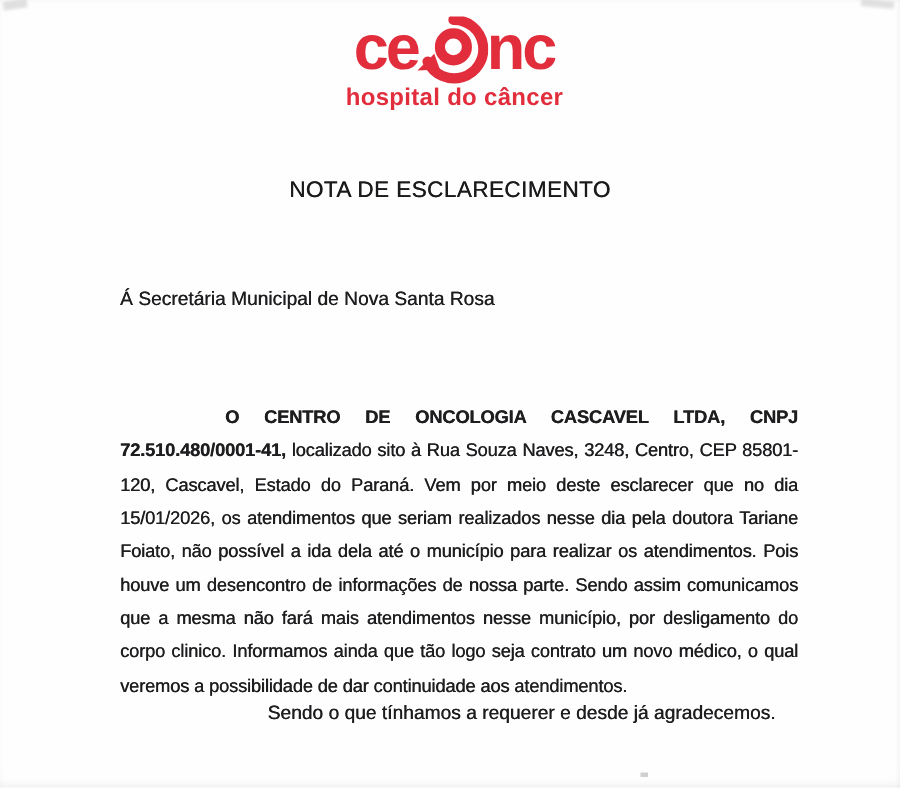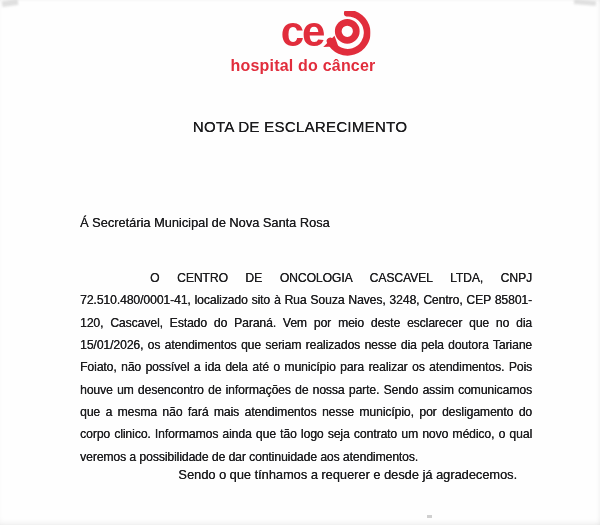--- a/index.html
+++ b/index.html
@@ -69,36 +69,35 @@
     letter-spacing: 0.3px;
     color: #1b1b1d;
     text-shadow: 0.2px 0 0 currentColor;
   }
   .recipient-line {
     position: absolute;
     top: 191px;
     left: 80px;
     font-size: 12.8px;
     text-shadow: 0.2px 0 0 currentColor;
-    margin-top: 24px;
   }
   .body-paragraph {
     position: absolute;
     top: 255px;
     left: 80px;
     width: 452px;
     font-size: 12.2px;
     letter-spacing: -0.1px;
     line-height: 22.3px;
     text-align: justify;
     text-indent: 70px;
     text-shadow: 0.25px 0 0 currentColor;
   }
   .body-intro-bold {
-    font-weight: normal;
+    font-weight: bold;
   }
   .closing-line {
     position: absolute;
     top: 467px;
     right: 83px;
     font-size: 12.8px;
     text-shadow: 0.25px 0 0 currentColor;
   }
   .date-line {
     position: absolute;
@@ -127,20 +126,21 @@
 <div class="page">
 
   <div class="logo-block">
     <div class="logo-wordmark">
       <span>ce</span>
       <svg class="logo-swirl" viewBox="0 0 64 64" aria-hidden="true">
         <circle cx="33" cy="27" r="12" fill="none" stroke="currentColor" stroke-width="9"></circle>
         <path d="M 33 3 A 26 26 0 1 1 10 40" fill="none" stroke="currentColor" stroke-width="9" stroke-linecap="round"></path>
         <polygon points="16,33 21,47 1,48" fill="currentColor"></polygon>
       </svg>
+      <span>nc</span>
     </div>
     <div class="logo-tagline">hospital do câncer</div>
   </div>
 
   <div class="note-title">NOTA DE ESCLARECIMENTO</div>
 
   <div class="recipient-line">Á Secretária Municipal de Nova Santa Rosa</div>
 
   <p class="body-paragraph">
     <span class="body-intro-bold">O CENTRO DE ONCOLOGIA CASCAVEL LTDA, CNPJ 72.510.480/0001-41,</span>

